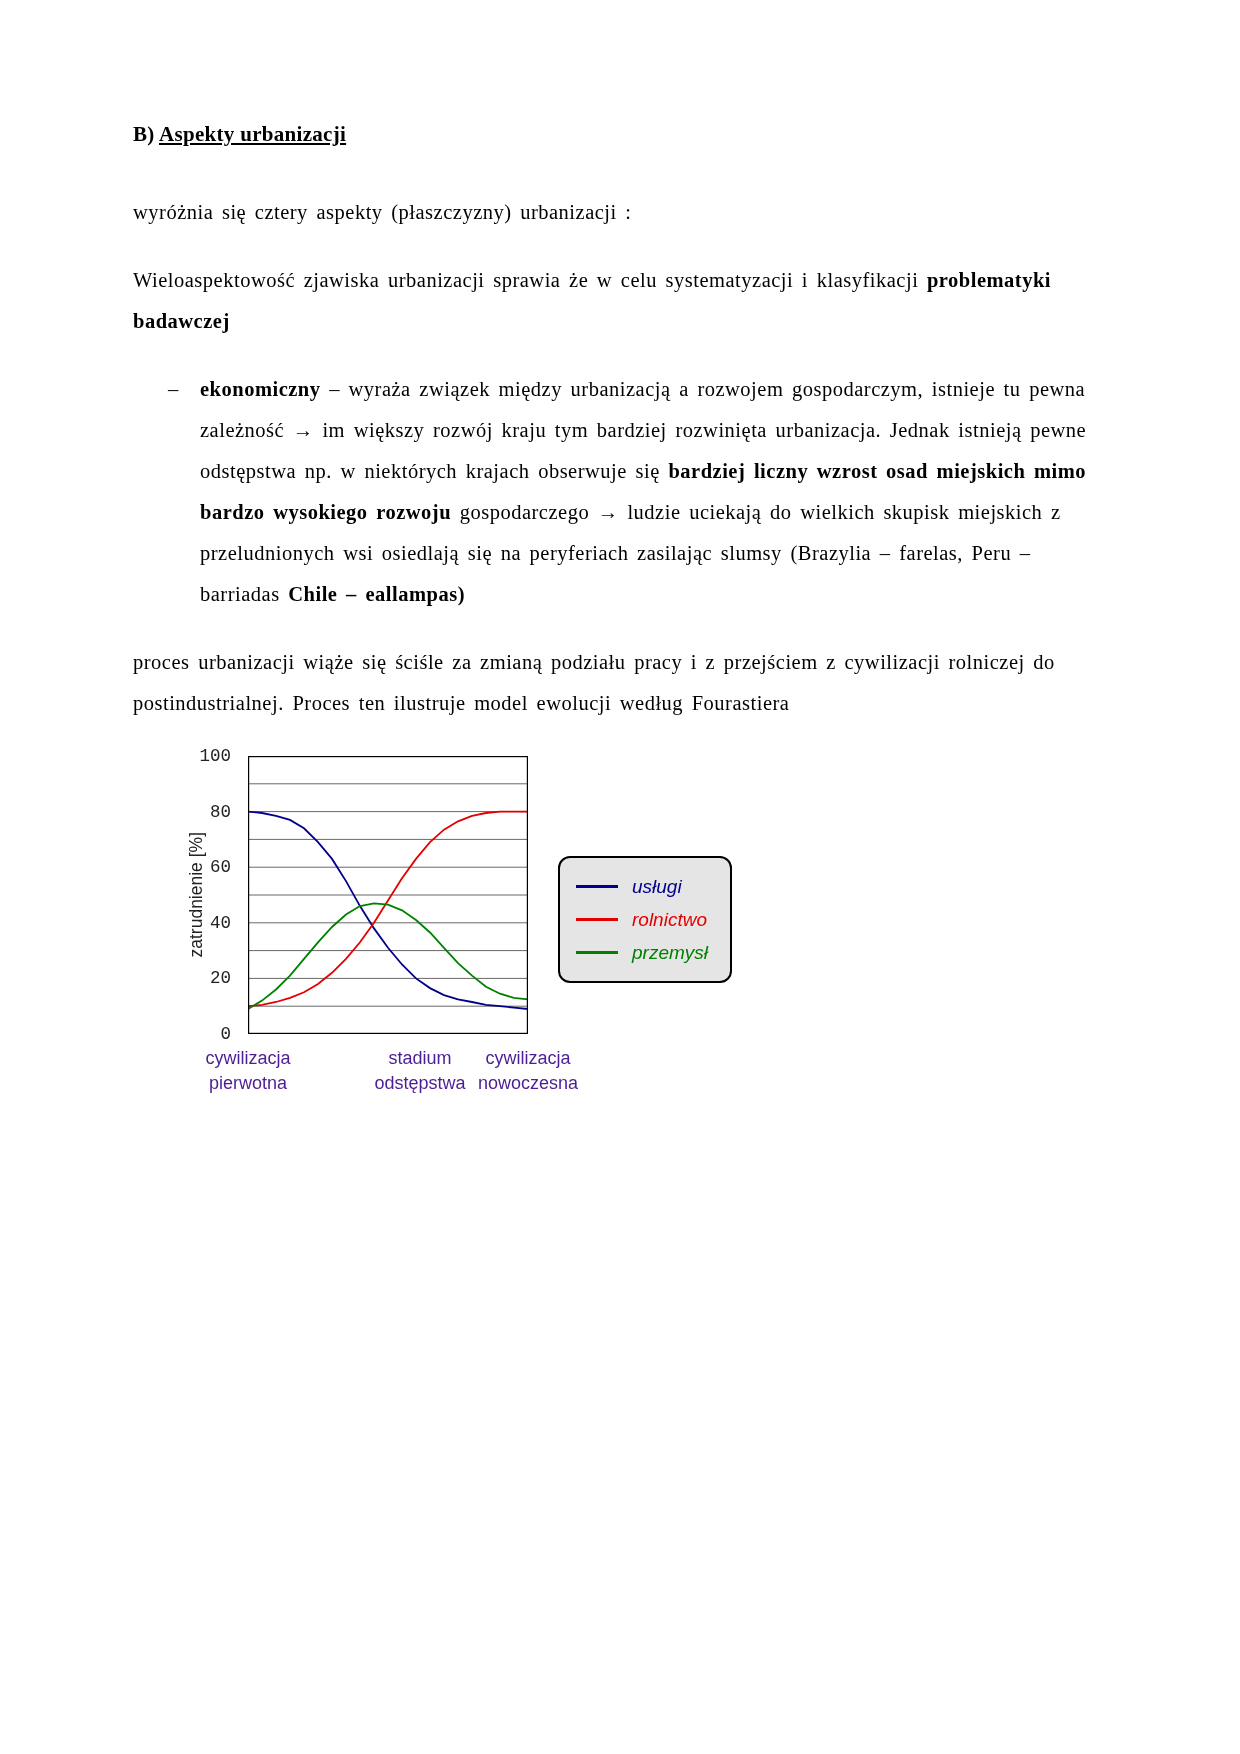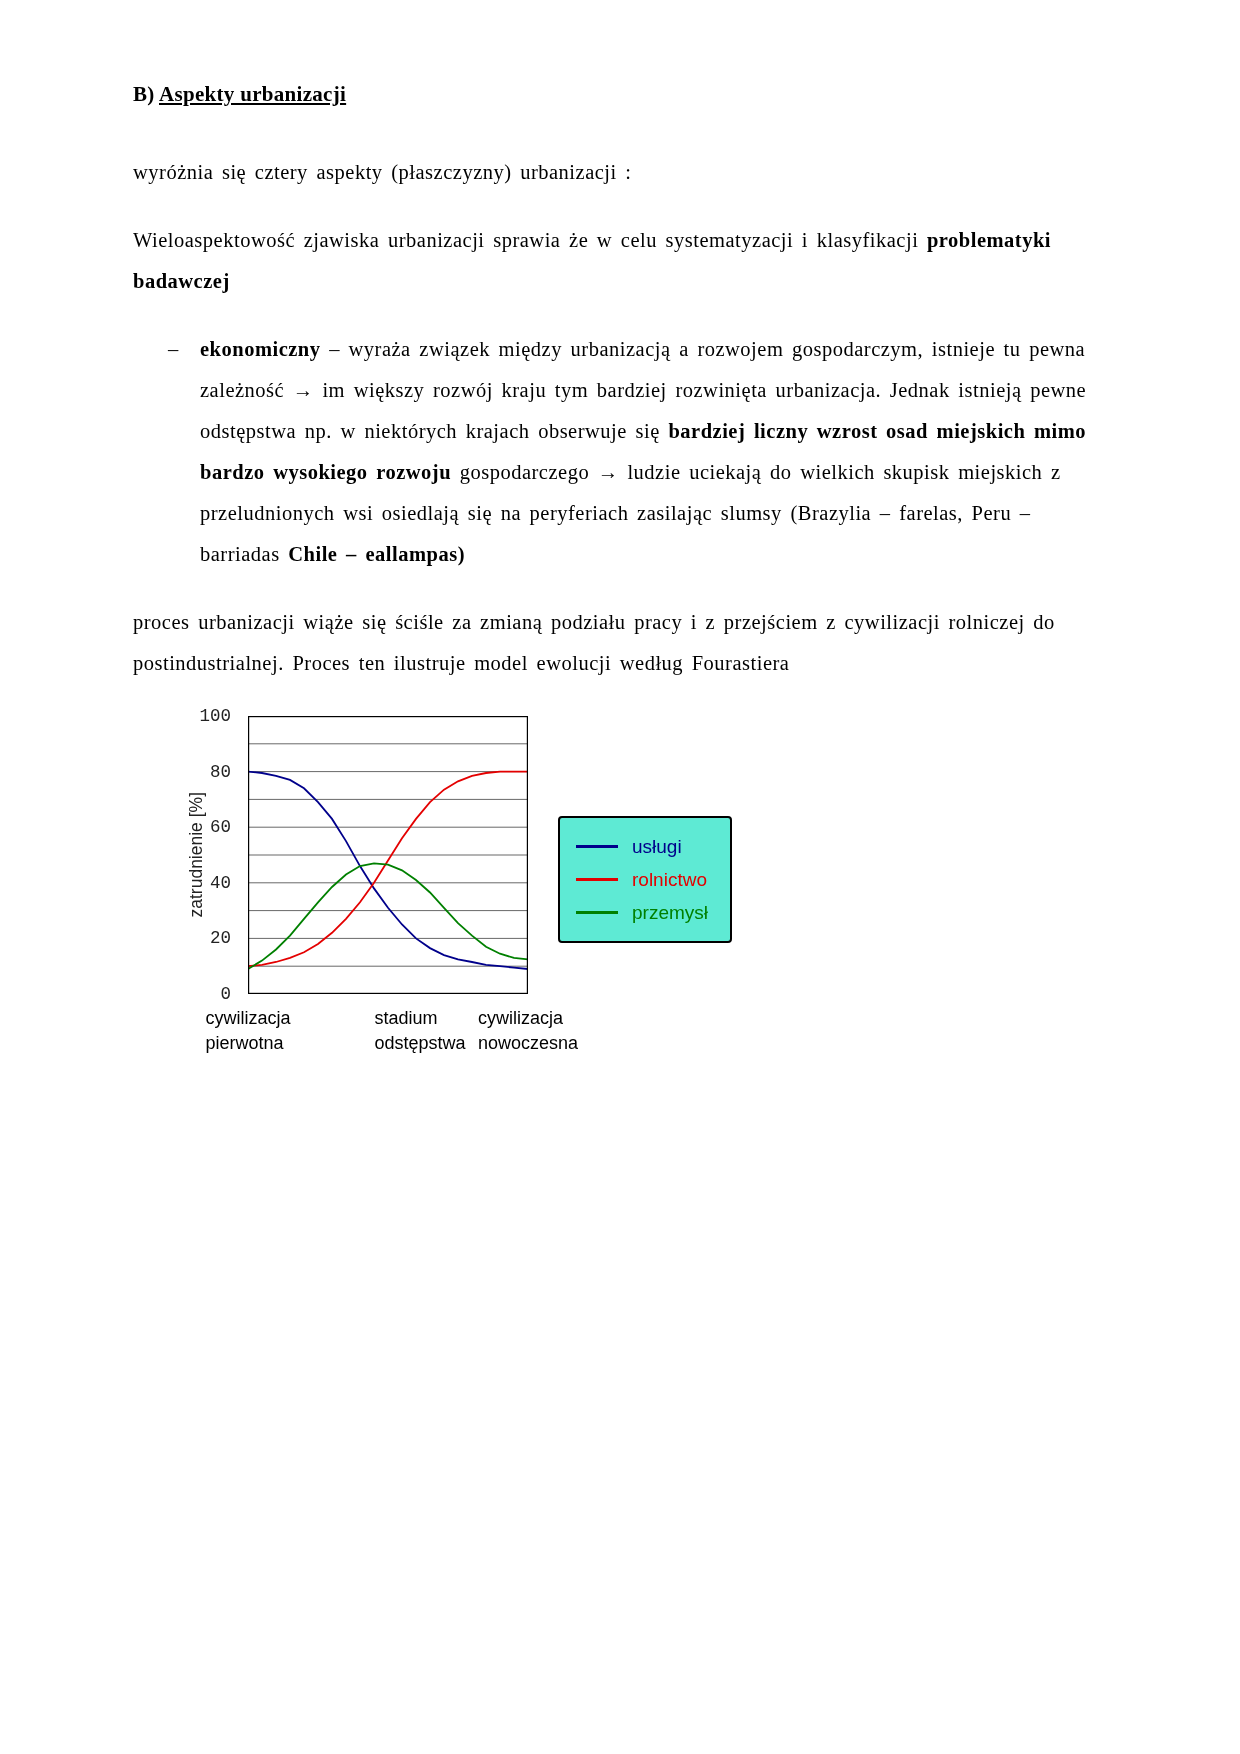--- a/index.html
+++ b/index.html
@@ -1,18 +1,18 @@
 <!DOCTYPE html>
 <html><head>
 <meta charset="utf-8">
 <style>
   html, body { margin: 0; padding: 0; background: #ffffff; }
   .page {
     width: 1240px; height: 1754px; background: #ffffff; position: relative;
-    box-sizing: border-box; padding: 80px 135px 0 133px;
+    box-sizing: border-box; padding: 120px 135px 0 133px;
     font-family: "Liberation Serif", serif; color: #000;
   }
   .doc-heading {
     font-size: 21px; font-weight: bold; line-height: 28px; margin: 0 0 44px 0;
     letter-spacing: 0.3px;
   }
   .doc-heading .underlined { text-decoration: underline; }
   .para {
     font-size: 20.5px; line-height: 41px; margin: 0 0 27px 0;
     letter-spacing: 0.5px; word-spacing: 3px;
@@ -36,28 +36,29 @@
   .y-ticks { position: absolute; left: 30px; top: 5px; width: 74px; height: 278px; font-size: 17.5px; color: #222; font-family: Liberation Mono, monospace; }
   .y-ticks span { position: absolute; right: 6px; transform: translateY(-50%); }
   .y-ticks span:nth-child(1) { top: 0%; }
   .y-ticks span:nth-child(2) { top: 20%; }
   .y-ticks span:nth-child(3) { top: 40%; }
   .y-ticks span:nth-child(4) { top: 60%; }
   .y-ticks span:nth-child(5) { top: 80%; }
   .y-ticks span:nth-child(6) { top: 100%; }
   .x-stages { position: absolute; left: 115px; top: 295px; width: 280px; height: 60px; }
   .x-stage {
-    position: absolute; transform: translateX(-50%); 
-    font-size: 18px; line-height: 25px; color: #000000; white-space: nowrap;
+    position: absolute; transform: translateX(-50%); text-align: center;
+    font-size: 18px; line-height: 25px; color: #4c1d95; white-space: nowrap;
   }
   .x-stage.s0 { left: 0; } .x-stage.s1 { left: 50%; margin-left: 32px; } .x-stage.s2 { left: 100%; }
   .legend {
     position: absolute; left: 425px; top: 105px;
-    border: 2px solid #000; border-radius: 4px; background: #5eead4;
+    border: 2px solid #000; border-radius: 12px; background: #e5e5e5;
     padding: 12px 22px 12px 16px;
+    font-style: italic;
   }
   .legend-row { display: flex; align-items: center; gap: 14px; height: 33px; }
   .legend-swatch { width: 42px; height: 3px; flex: 0 0 auto; }
   .legend-label { font-size: 19px; white-space: nowrap; }
 </style>
 </head>
 <body>
 
 <div class="page">
 

